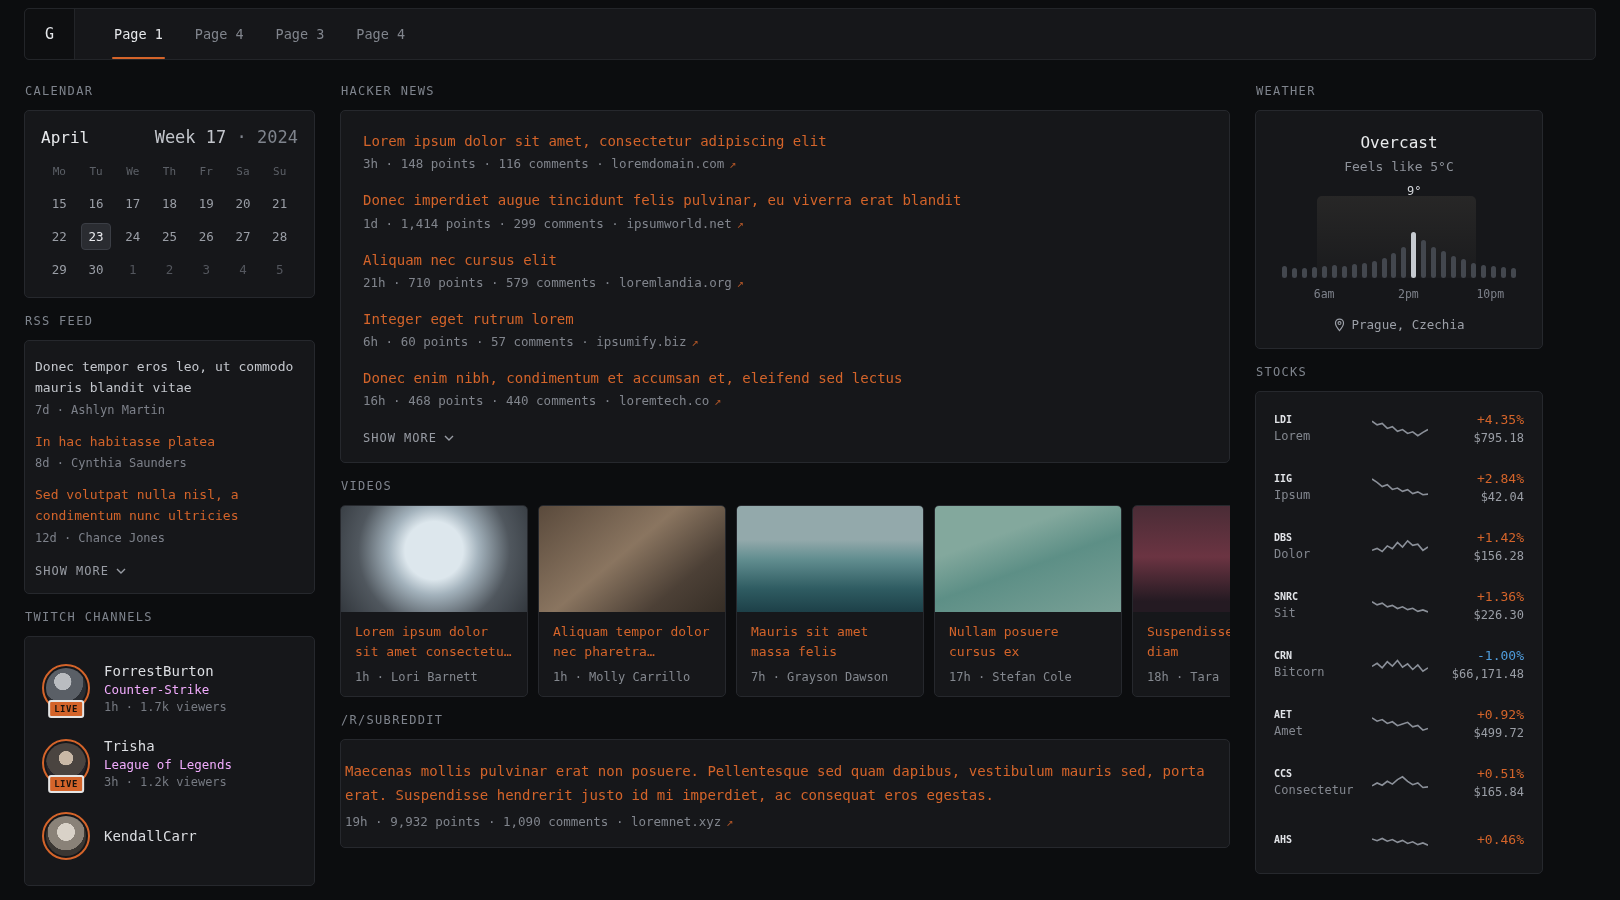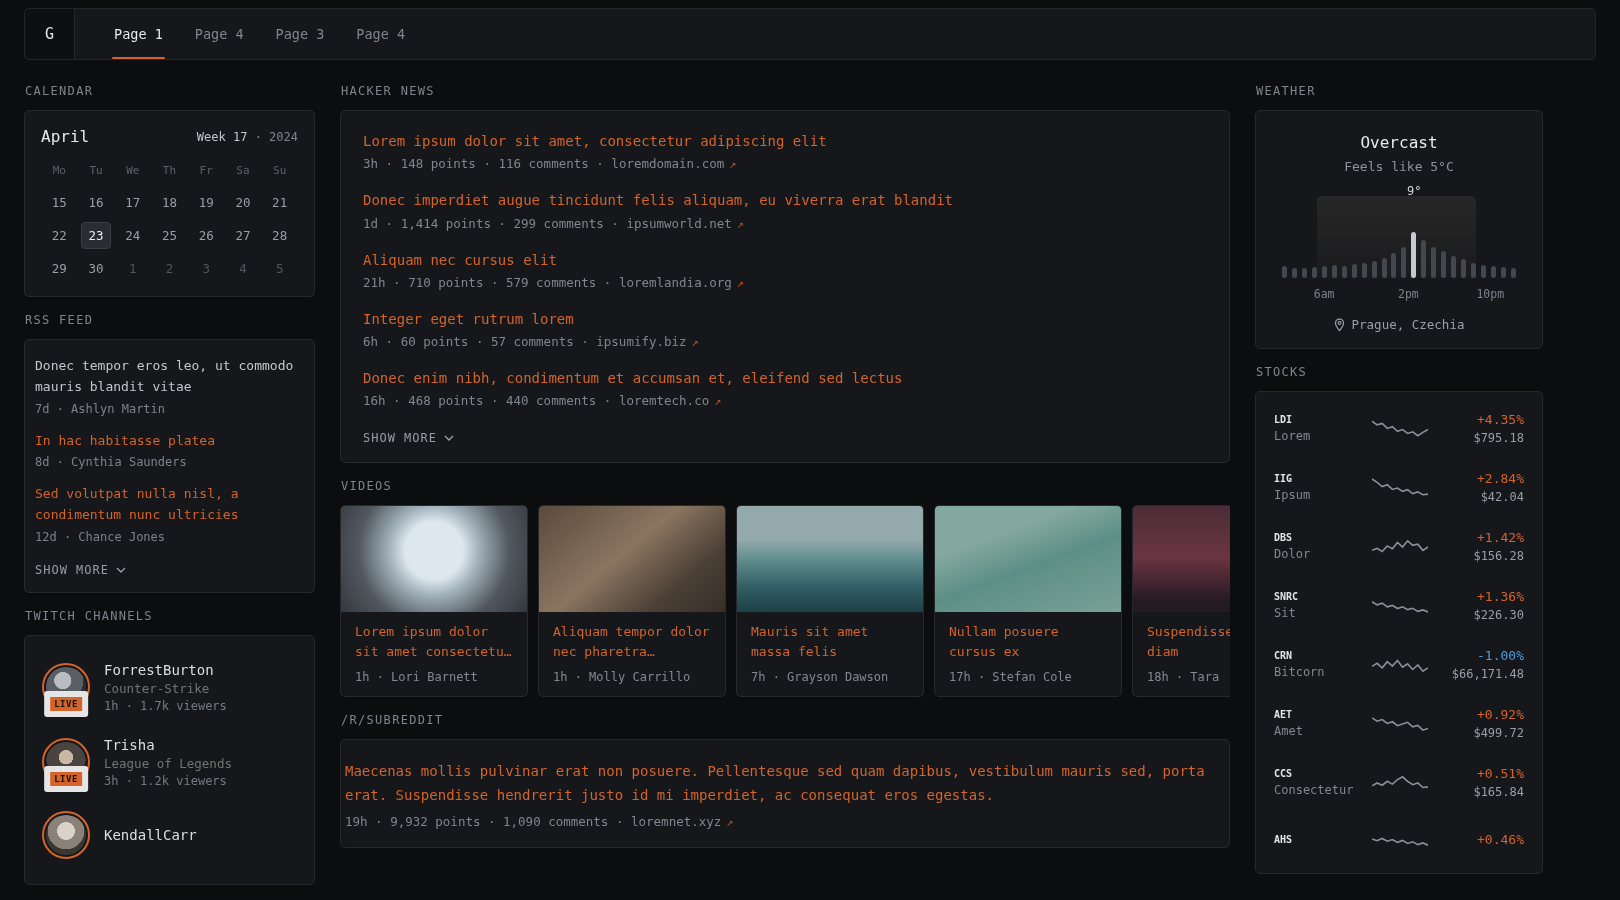--- a/index.html
+++ b/index.html
@@ -45,21 +45,21 @@
   .section-h {
     font-size: 12px; font-weight: normal; letter-spacing: 1.3px;
     color: #7f848d; margin: 0 0 12px 1px;
   }
   .card { background: #16171a; border: 1px solid #26282d; border-radius: 5px; }
 
   
   .cal-card { padding: 16px 16px 14px; }
   .cal-head { display: flex; justify-content: space-between; align-items: center; margin-bottom: 14px; }
   .cal-month { font-size: 16px; color: #e7e9ec; }
-  .cal-week { font-size: 12px; }
+  .cal-week { font-size: 17px; }
   .cal-week .wk { color: #c3c6cc; }
   .cal-week .sep, .cal-week .yr { color: #7f848d; }
   .cal-grid { display: grid; grid-template-columns: repeat(7, 1fr); row-gap: 6px; text-align: center; }
   .cal-dow { font-size: 11px; color: #5c6067; padding: 4px 0 6px; }
   .cal-day {
     font-size: 12.5px; color: #9a9ea6; padding: 5px 0;
     margin: 0 3px; border: 1px solid transparent; border-radius: 4px;
   }
   .cal-day.muted { color: #53565d; }
   .cal-day.selected { background: #2a2c31; border-color: #3b3e45; color: #e9eaee; }
@@ -85,24 +85,24 @@
     position: absolute; top: 3px; left: 3px; width: 40px; height: 40px;
     border-radius: 50%; outline: 2px solid var(--accent); outline-offset: 2px;
   }
   .av1 { background: radial-gradient(circle at 42% 34%, #b9bcc0 0 24%, #5a5f66 25% 58%, #2a2d32 59%); }
   .av2 { background: radial-gradient(circle at 50% 38%, #c9b8a6 0 22%, #4a4440 23% 62%, #26242a 63%); }
   .av3 { background: radial-gradient(circle at 50% 40%, #d9d2c8 0 28%, #8a8278 29% 58%, #3a3632 59%); }
   .tw-live {
     position: absolute; left: 50%; transform: translateX(-50%); bottom: -7px;
     background: var(--accent); color: #17120d;
     font-size: 9px; font-weight: bold; letter-spacing: .5px;
-    padding: 2px 4px; border-radius: 3px; border: 6px solid #e5e5e5;
+    padding: 2px 4px; border-radius: 3px; border: 2px solid #e5e5e5;
   }
   .tw-name { font-size: 14px; color: #dcdee2; }
-  .tw-game { font-size: 12.5px; color: #737373; margin-top: 3px; }
+  .tw-game { font-size: 12.5px; color: #f0abfc; margin-top: 3px; }
   .tw-meta { font-size: 12px; color: #767a82; margin-top: 3px; }
 
   
   .hn-card { padding: 20px 22px 16px; }
   .hn-item { margin-bottom: 19px; }
   .hn-title { font-size: 14px; color: var(--accent); line-height: 1.45; cursor: pointer; }
   .hn-meta { font-size: 12.5px; color: #81858d; margin-top: 5px; }
   .hn-domain { color: #81858d; cursor: pointer; }
   .ext { color: var(--accent); opacity: .8; margin-left: 5px; font-size: 12px; }
 
@@ -298,21 +298,21 @@
 
       <section class="section">
         <h2 class="section-h">HACKER NEWS</h2>
         <div class="card hn-card">
           <div>
               <div class="hn-item">
                 <div class="hn-title">Lorem ipsum dolor sit amet, consectetur adipiscing elit</div>
                 <div class="hn-meta">3h · 148 points · 116 comments · <span class="hn-domain">loremdomain.com</span><span class="ext">↗</span></div>
               </div>
               <div class="hn-item">
-                <div class="hn-title">Donec imperdiet augue tincidunt felis aliquam, eu viverra erat blandit</div>
+                <div class="hn-title">Donec imperdiet augue tincidunt felis pulvinar, eu viverra erat blandit</div>
                 <div class="hn-meta">1d · 1,414 points · 299 comments · <span class="hn-domain">ipsumworld.net</span><span class="ext">↗</span></div>
               </div>
               <div class="hn-item">
                 <div class="hn-title">Aliquam nec cursus elit</div>
                 <div class="hn-meta">21h · 710 points · 579 comments · <span class="hn-domain">loremlandia.org</span><span class="ext">↗</span></div>
               </div>
               <div class="hn-item">
                 <div class="hn-title">Integer eget rutrum lorem</div>
                 <div class="hn-meta">6h · 60 points · 57 comments · <span class="hn-domain">ipsumify.biz</span><span class="ext">↗</span></div>
               </div>

